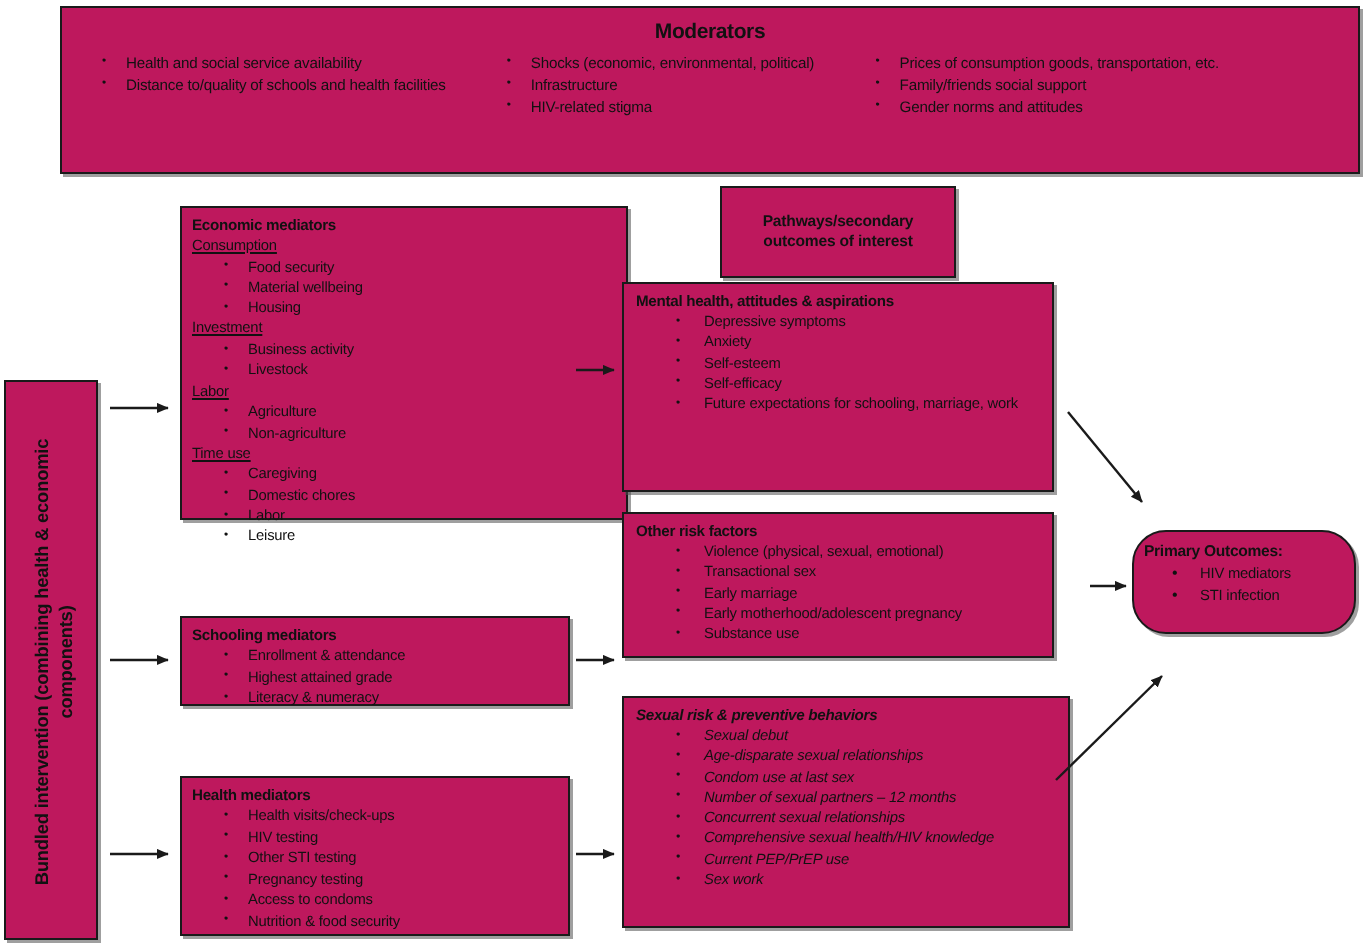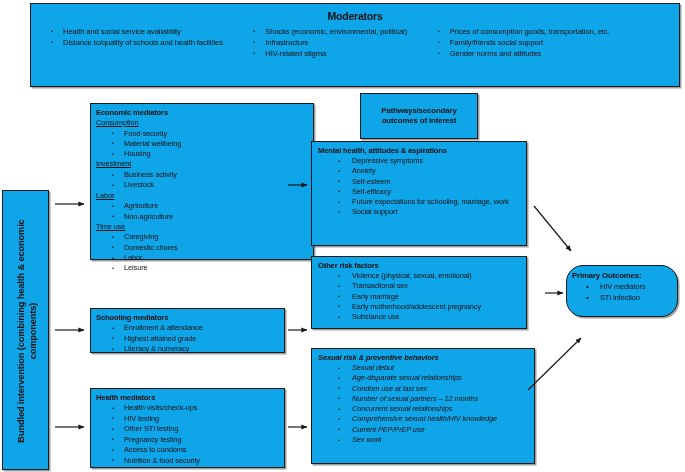--- a/index.html
+++ b/index.html
@@ -5,21 +5,21 @@
   html,body{margin:0;padding:0;background:#ffffff;}
   body{
     width:685px;height:472px;position:relative;overflow:hidden;
     font-family:"Liberation Sans","DejaVu Sans",sans-serif;
     color:#111111;
   }
   .box{
     position:absolute;
     border:1.6px solid #1a1a1a;
     box-sizing:border-box;
-    background:#0ea5e9;
+    background:#be185d;
     box-shadow:1.5px 1.5px 0 rgba(80,80,80,.55);
   }
   .ttl{
     font-weight:bold;
     font-size:7.6px;
     letter-spacing:-0.15px;
     line-height:10px;
     display:block;
   }
   ul.bl{
@@ -193,21 +193,20 @@
 </div>
 
 <div class="box" id="mental">
   <span class="ttl">Mental health, attitudes &amp; aspirations</span>
   <ul class="bl">
     <li>Depressive symptoms</li>
     <li>Anxiety</li>
     <li>Self-esteem</li>
     <li>Self-efficacy</li>
     <li class="wrap">Future expectations for schooling, marriage, work</li>
-    <li>Social support</li>
   </ul>
 </div>
 
 <div class="box" id="other">
   <span class="ttl">Other risk factors</span>
   <ul class="bl">
     <li>Violence (physical, sexual, emotional)</li>
     <li>Transactional sex</li>
     <li>Early marriage</li>
     <li>Early motherhood/adolescent pregnancy</li>

